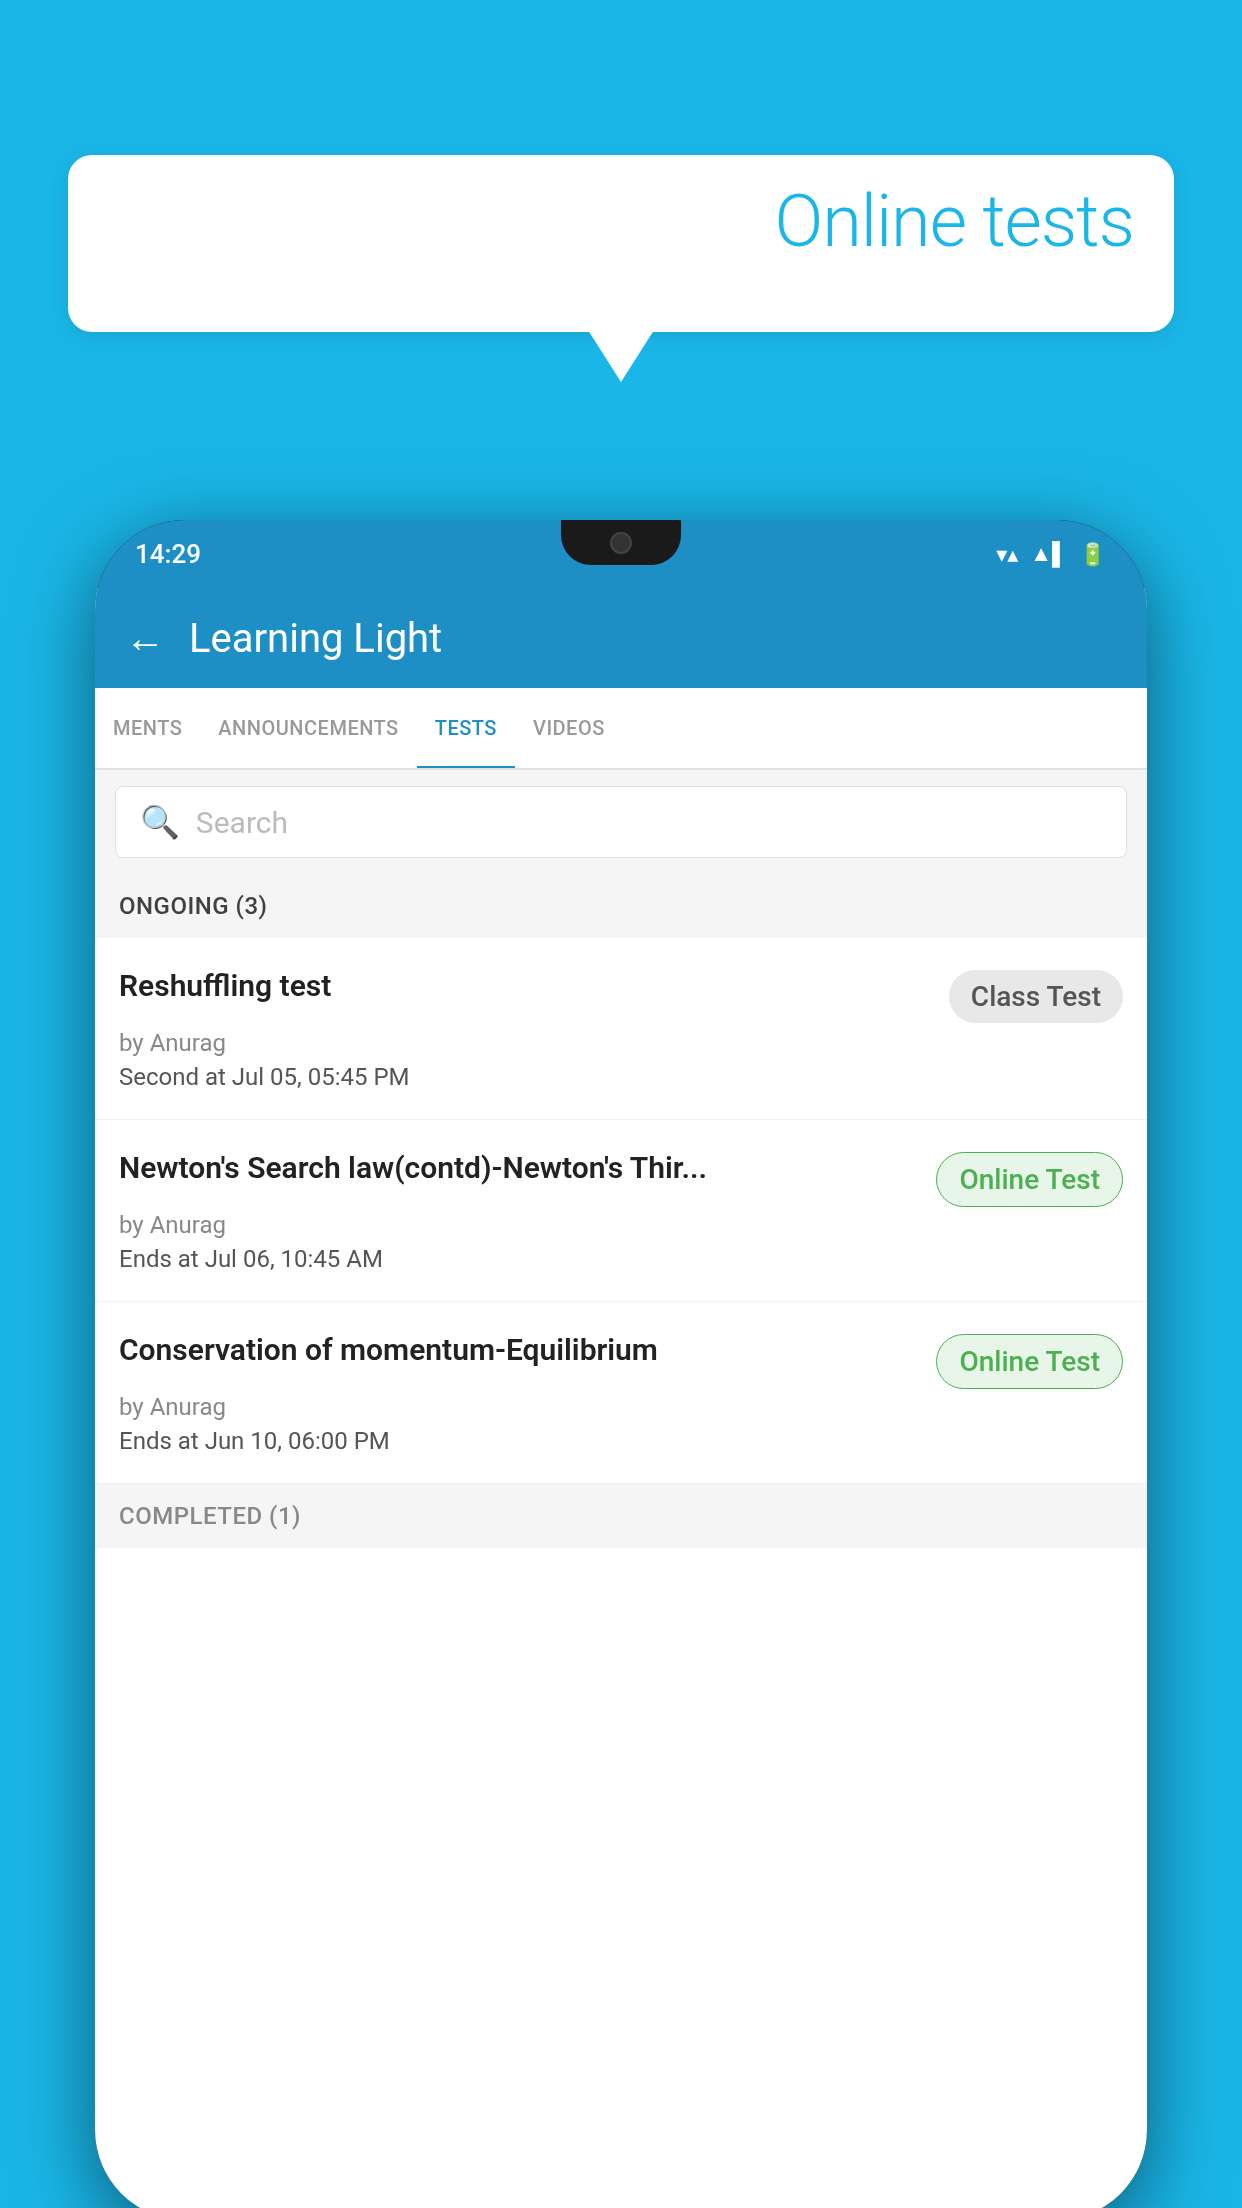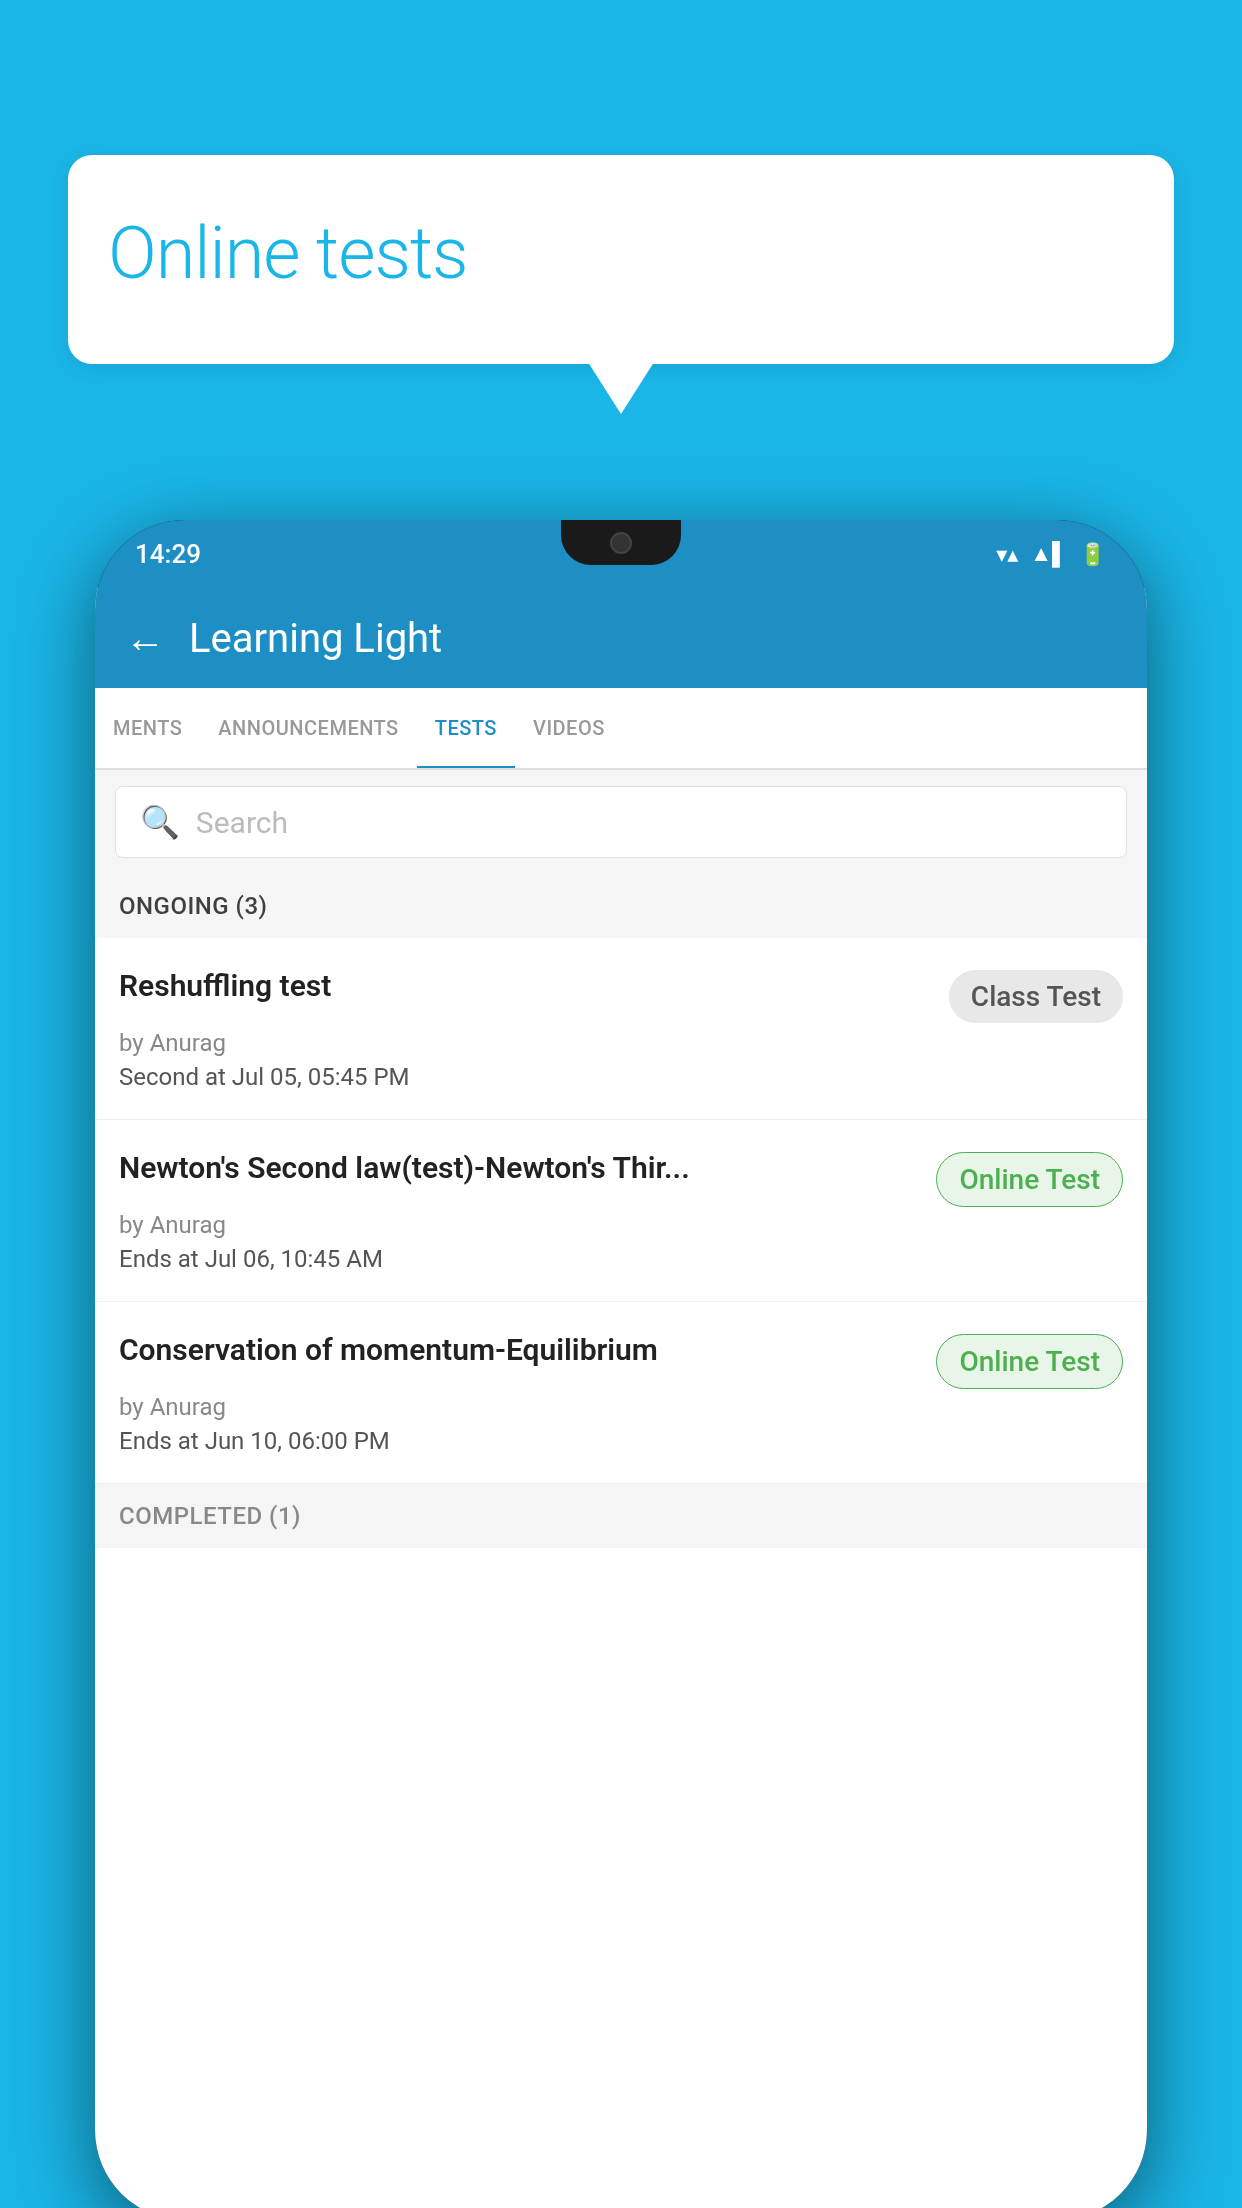--- a/index.html
+++ b/index.html
@@ -18,22 +18,22 @@
       position: absolute;
       top: 155px;
       left: 68px;
       right: 68px;
       z-index: 2;
     }
 
     .speech-bubble {
       background: white;
       border-radius: 24px;
-      padding: 56px 40px 50px;
-      text-align: left;
+      padding: 24px 40px 50px;
+      text-align: right;
       box-shadow: 0 4px 20px rgba(0,0,0,0.1);
       position: relative;
     }
 
     .speech-bubble::after {
       content: '';
       position: absolute;
       bottom: -50px;
       left: 50%;
       transform: translateX(-50%);
@@ -352,21 +352,21 @@
           <div class="test-author">by Anurag</div>
           <div class="test-time">
             <span>Second at</span>&nbsp;<span>Jul 05, 05:45 PM</span>
           </div>
         </div>
         <span class="badge badge-class">Class Test</span>
       </div>
 
       <div class="test-item">
         <div class="test-info">
-          <div class="test-name">Newton's Second law(test)-Newton's Thir...</div>
+          <div class="test-name">Newton's Search law(contd)-Newton's Thir...</div>
           <div class="test-author">by Anurag</div>
           <div class="test-time">
             <span>Ends at</span>&nbsp;<span>Jul 06, 10:45 AM</span>
           </div>
         </div>
         <span class="badge badge-online">Online Test</span>
       </div>
 
       <div class="test-item">
         <div class="test-info">

